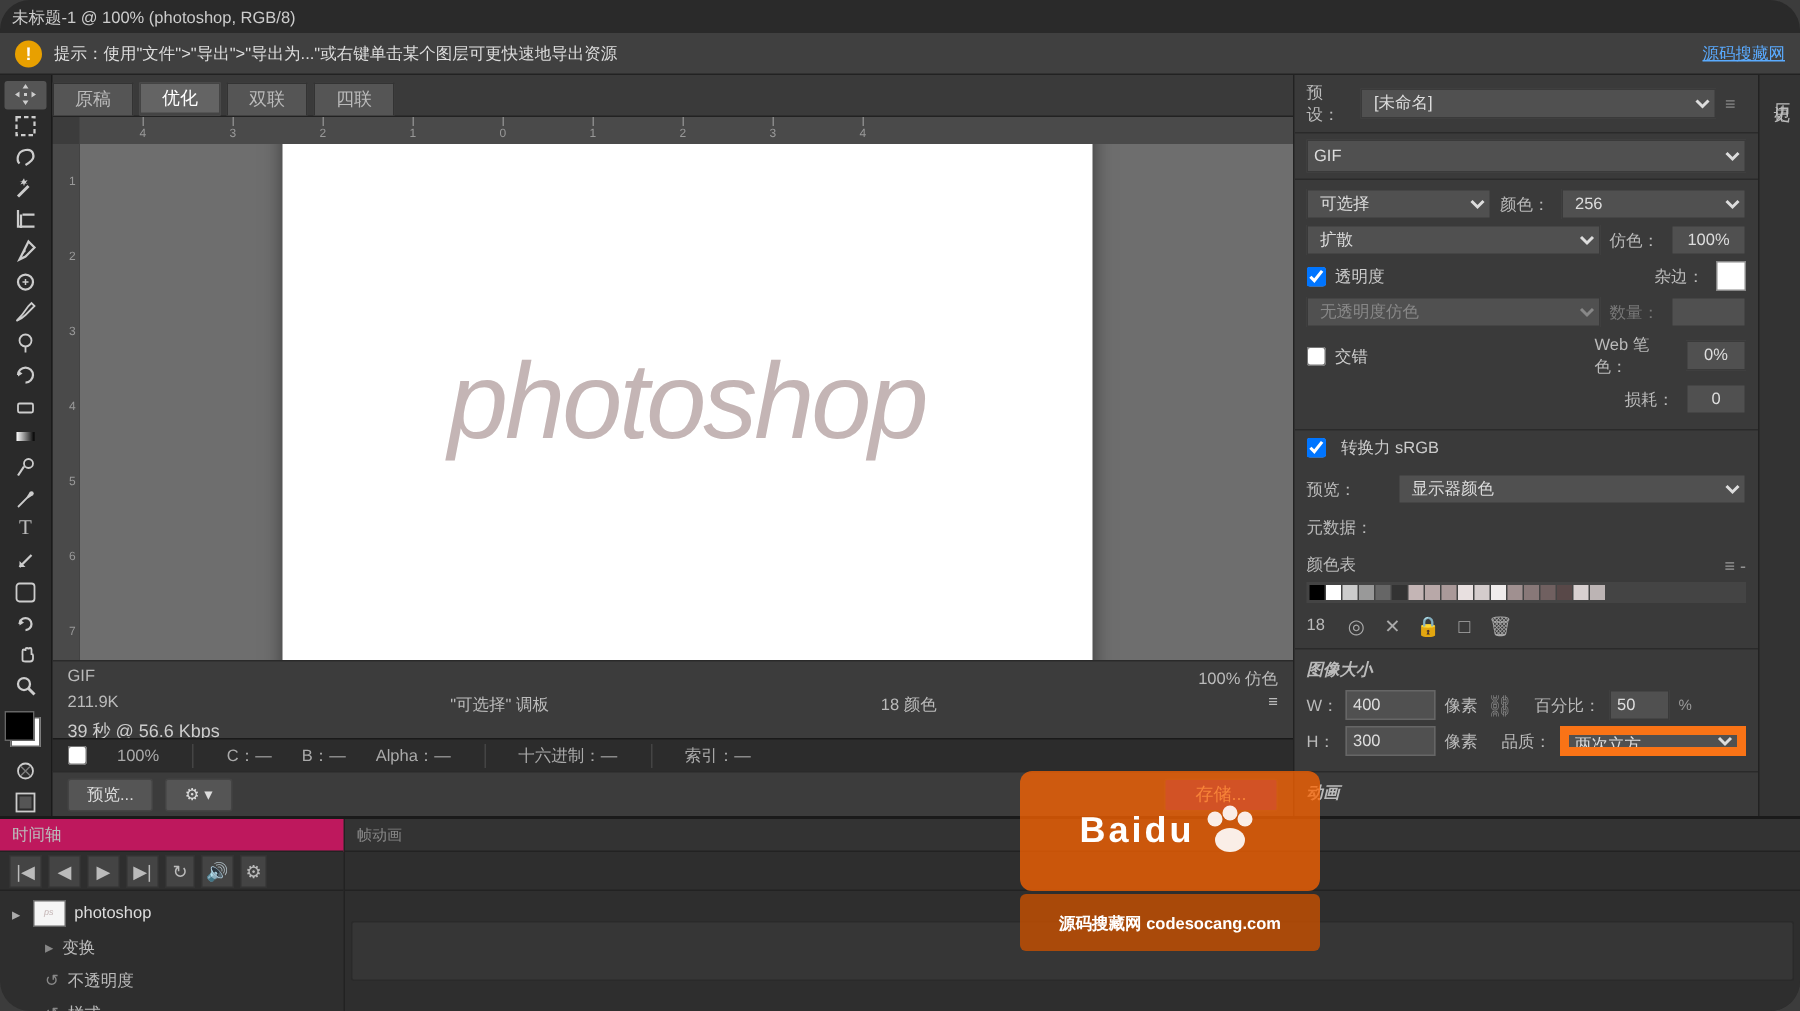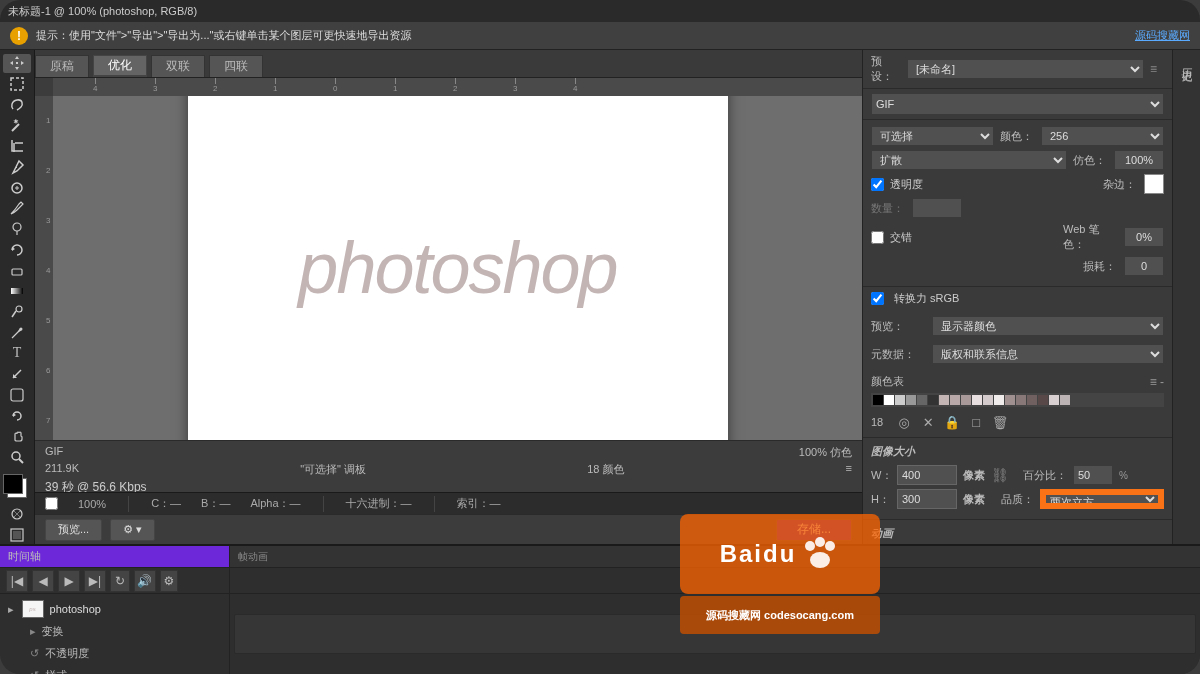--- a/index.html
+++ b/index.html
@@ -401,21 +401,21 @@
     .size-label { width: 20px; }
     .size-input {
       width: 60px;
       height: 20px;
       background: #505050;
       border: 1px solid #666;
       color: #ddd;
       font-size: 11px;
       padding: 0 4px;
     }
-    .size-unit { color: #bbb; font-size: 11px; font-weight: bold; }
+    .size-unit { color: #bbb; font-size: 11px; }
     .size-pct-label { margin-left: 10px; color: #bbb; }
     .size-pct-input {
       width: 40px;
       height: 20px;
       background: #505050;
       border: 1px solid #3a3a3a;
       color: #ddd;
       font-size: 11px;
       padding: 0 4px;
     }
@@ -489,21 +489,21 @@
     }
 
     #bottom-left {
       width: 230px;
       border-right: 1px solid #222;
       display: flex;
       flex-direction: column;
     }
     #bottom-left-header {
       height: 22px;
-      background: #6d28d9;
+      background: #be185d;
       display: flex;
       align-items: center;
       padding: 0 8px;
       font-size: 11px;
       color: #bbb;
       border-bottom: 1px solid #222;
     }
     #bottom-left-controls {
       display: flex;
       align-items: center;
@@ -939,20 +939,23 @@
         </div>
 
         <div class="panel-row">
           <input type="checkbox" checked="" class="panel-checkbox" style="">
           <span style="flex:1;color:#ccc;">透明度</span>
           <span class="panel-label" style="width:35px;">杂边：</span>
           <div class="color-swatch-small"></div>
         </div>
 
         <div class="panel-row">
+          <select class="panel-select" style="color:#888;">
+            <option>无透明度仿色</option>
+          </select>
           <span class="panel-label" style="width:35px;color:#777;">数量：</span>
           <input class="panel-input" type="text" value="" style="color: rgb(136, 136, 136);" disabled="">
         </div>
 
         <div class="panel-row">
           <input type="checkbox" class="panel-checkbox" style="">
           <span style="flex:1;color:#ccc;">交错</span>
           <span class="panel-label" style="width:55px;">Web 笔色：</span>
           <input class="panel-input" type="text" value="0%" style="width: 40px;">
         </div>
@@ -971,23 +974,20 @@
 
       <div class="panel-row" style="padding:2px 8px;">
         <span class="panel-label">预览：</span>
         <select class="panel-select">
           <option>显示器颜色</option>
         </select>
       </div>
 
       <div class="panel-row" style="padding:2px 8px;">
         <span class="panel-label">元数据：</span>
-        <select class="panel-select">
-          <option>版权和联系信息</option>
-        </select>
       </div>
 
       <div id="color-table-section">
         <div id="color-table-header">
           <span style="font-size:11px;color:#bbb;">颜色表</span>
           <span style="cursor:pointer;color:#999;">≡ -</span>
         </div>
         <div id="color-grid">
 
           <div class="color-cell" style="background:#000000;"></div>

